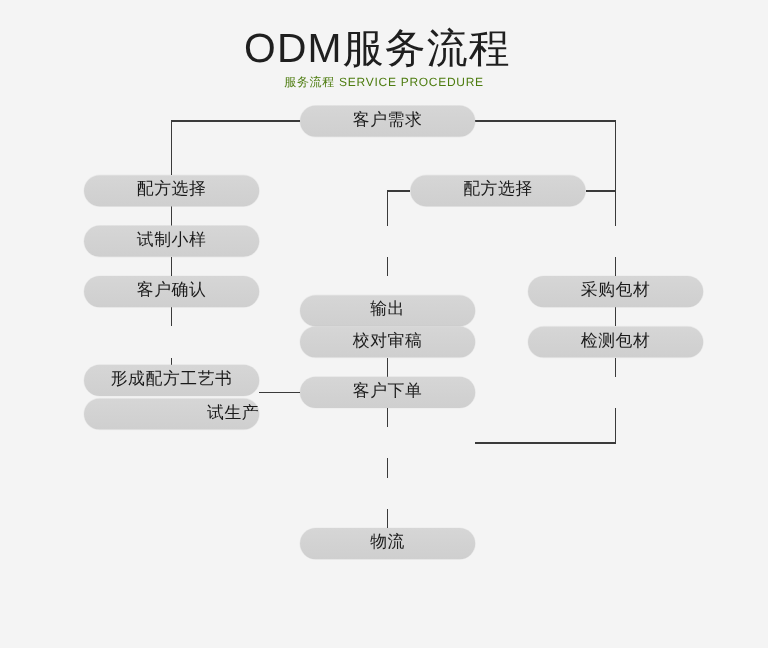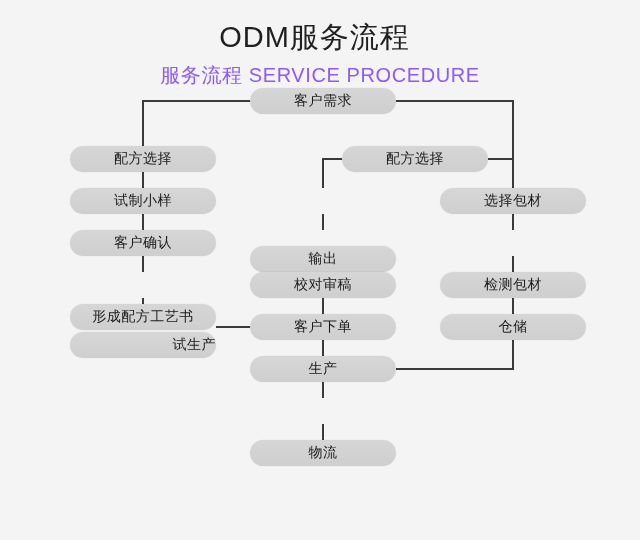--- a/index.html
+++ b/index.html
@@ -20,35 +20,35 @@
     background: #f4f4f4;
   }
 
   
   .title {
     position: absolute;
     left: 0;
     top: 18px;
     width: 629px;
     text-align: center;
-    font-size: 29px;
+    font-size: 34px;
     letter-spacing: 1px;
     color: #1f1f1f;
     font-weight: 400;
     white-space: nowrap;
   }
   .subtitle {
     position: absolute;
     left: 0;
     top: 62px;
     width: 640px;
     text-align: center;
-    font-size: 20px;
+    font-size: 10px;
     letter-spacing: 0.6px;
-    color: #8b5cf6;
+    color: #4d7c0f;
     font-weight: 400;
     white-space: nowrap;
   }
 
   
   #wires {
     position: absolute;
     left: 0;
     top: 0;
     width: 640px;
@@ -124,20 +124,18 @@
   <div class="node col-l" style="top:230px;">客户确认</div>
   <div class="node col-l" style="top:272px;margin-top:32px;">形成配方工艺书</div>
   <div class="node col-l" style="top:332px;text-align:right;">试生产</div>
 
   <div class="node col-m2" style="top:146px;">配方选择</div>
 
   <div class="node col-m" style="top:230px;margin-top:16px;">输出</div>
   <div class="node col-m" style="top:272px;">校对审稿</div>
   <div class="node col-m" style="top:314px;">客户下单</div>
 
-  <div class="node col-r" style="top:188px;">选择包材</div>
+  <div class="node col-r" style="top:230px;">采购包材</div>
   <div class="node col-r" style="top:272px;">检测包材</div>
-  <div class="node col-r" style="top:314px;">仓储</div>
 
-  <div class="node col-m" style="top:356px;">生产</div>
   <div class="node col-m" style="top:440px;">物流</div>
 
 </div>
 
 </body></html>

